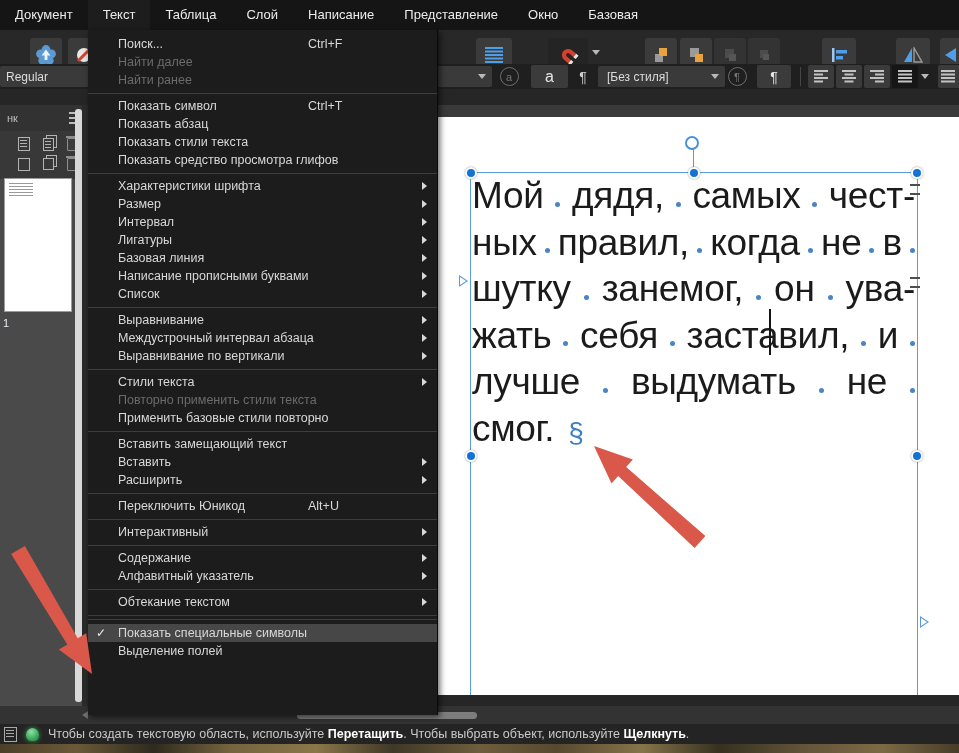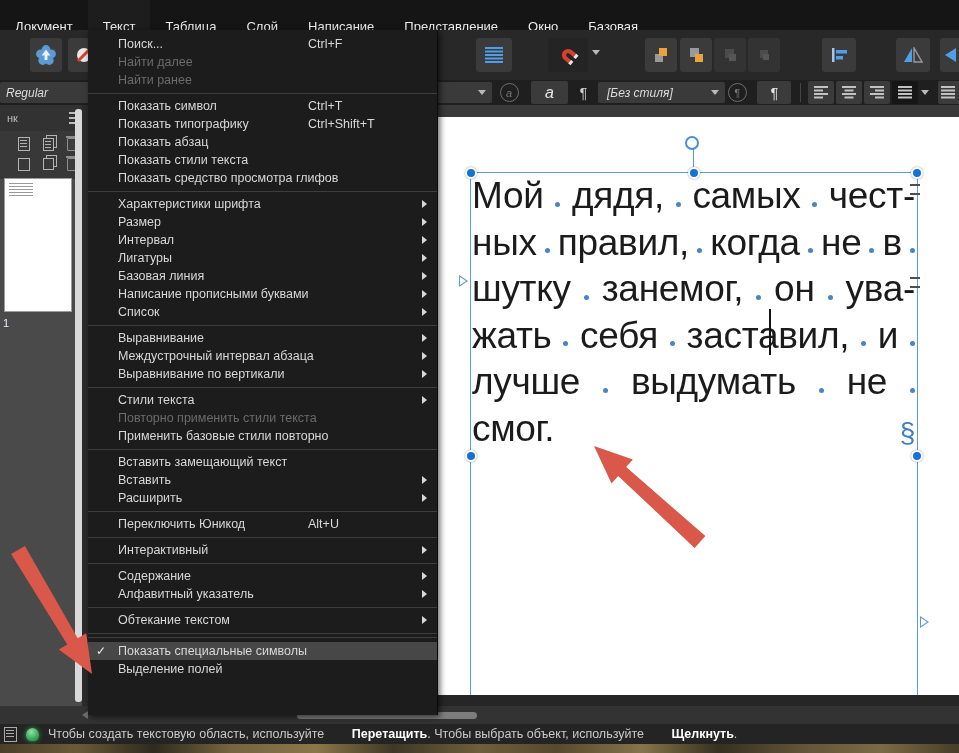--- a/index.html
+++ b/index.html
@@ -2,33 +2,33 @@
 <html><head>
 <meta charset="utf-8">
 <style>
   html,body{margin:0;padding:0;background:#000;}
   .app{position:relative;width:959px;height:753px;overflow:hidden;background:#262626;
        font-family:"Liberation Sans",sans-serif;-webkit-font-smoothing:antialiased;}
 
   
   .menubar{position:absolute;left:0;top:0;width:959px;height:30px;background:#151515;
            display:flex;align-items:stretch;padding-left:0;}
-  .mb-item{padding:12px 15px;line-height:30px;font-size:13px;color:#ececec;cursor:default;}
+  .mb-item{padding:0 15px;line-height:30px;font-size:13px;color:#ececec;cursor:default;}
   .mb-item.active{background:#1d1d1d;}
 
   
   .toolbar1{position:absolute;left:0;top:30px;width:959px;height:50px;background:#282828;}
   .tb1btn{position:absolute;top:8px;height:34px;border-radius:3px;background:#3b3b3b;
           display:flex;align-items:center;justify-content:center;}
   .tb1btn.dim{background:#333;}
   .tb1caret{position:absolute;top:20px;width:0;height:0;border-left:4px solid transparent;
             border-right:4px solid transparent;border-top:5px solid #b9b9b9;}
 
   
-  .toolbar2{position:absolute;left:0;top:80px;width:959px;height:25px;background:#1f1f1f;font-style:italic;}
+  .toolbar2{position:absolute;left:0;top:64px;width:959px;height:25px;background:#1f1f1f;}
   .combo{position:absolute;top:2px;height:21px;background:#3a3a3a;border-radius:2px;
          display:flex;align-items:center;font-size:12px;color:#dcdcdc;padding:0 6px;}
   .combo .cb-arrow{margin-left:auto;width:0;height:0;border-left:4px solid transparent;
          border-right:4px solid transparent;border-top:5px solid #b9b9b9;}
   .tb2btn{position:absolute;top:1px;height:23px;border-radius:2px;background:#3b3b3b;
           display:flex;align-items:center;justify-content:center;color:#e6e6e6;}
   .tb2btn.pressed{background:#161616;}
   .tb2plain{position:absolute;top:1px;height:23px;display:flex;align-items:center;
             justify-content:center;color:#cfcfcf;}
   .dimtxt{color:#767676;}
@@ -72,21 +72,21 @@
   .rot-handle{position:absolute;left:597px;top:19px;width:10px;height:10px;border:2.5px solid #4a90d8;
               border-radius:50%;background:#fff;}
   .flow-tri{position:absolute;width:0;height:0;border-top:6px solid transparent;
             border-bottom:6px solid transparent;border-left:9px solid #5b9cd9;}
   .flow-tri::after{content:"";position:absolute;left:-8px;top:-4px;border-top:4px solid transparent;
             border-bottom:4px solid transparent;border-left:6px solid #fff;}
 
   .textblock{position:absolute;left:384px;top:56px;width:443px;color:#1b1b1b;}
   .tline{display:flex;justify-content:space-between;align-items:center;height:46.5px;
          font-size:37px;white-space:nowrap;letter-spacing:-0.3px;}
-  .tline.start{justify-content:space-between;gap:14px;}
+  .tline.start{justify-content:flex-start;gap:14px;}
   .sp-dot{width:5px;height:5px;border-radius:50%;background:#4a84c4;transform:translateY(8px);flex:0 0 auto;}
   .pilcrow{font-size:28px;color:#3f7fc0;transform:translateY(4px);}
   .endmark{position:absolute;width:10px;height:7px;border-top:2px solid #4e4e4e;
            border-bottom:2px solid #4e4e4e;}
   .caret{position:absolute;left:681px;top:192px;width:2px;height:46px;background:#151515;}
 
   
   .popup{position:absolute;left:88px;top:30px;width:349px;height:680px;background:#1c1c1c;
          z-index:30;padding-top:5px;box-shadow:2px 2px 6px rgba(0,0,0,.6);border-right:1px solid #0a0a0a;}
   .menu-item{position:relative;height:18px;display:flex;align-items:center;padding-left:30px;
@@ -102,21 +102,21 @@
   
   .arrow{position:absolute;z-index:40;}
 
   
   .hscroll{position:absolute;left:0;top:706px;width:959px;height:18px;background:#333;}
   .hs-thumb{position:absolute;left:297px;top:6px;width:180px;height:7px;background:#7d7d7d;border-radius:4px;}
   .hs-left{position:absolute;left:82px;top:5px;width:0;height:0;border-top:4px solid transparent;
            border-bottom:4px solid transparent;border-right:6px solid #6f6f6f;}
   .statusbar{position:absolute;left:0;top:724px;width:959px;height:20px;background:#242424;
              display:flex;align-items:center;gap:9px;padding-left:4px;font-size:12.5px;color:#c9c9c9;}
-  .statusbar b{color:#fff;margin-left:24px;}
+  .statusbar b{color:#fff;}
   .st-doc{width:11px;height:13px;border:1px solid #a9a9a9;
           background:repeating-linear-gradient(#a9a9a9 0 1px,transparent 1px 3px) 1px 2px/8px 9px no-repeat;}
   .st-bell{width:13px;height:13px;border-radius:50% 50% 40% 40%;
            background:radial-gradient(circle at 40% 30%,#8fe0a6,#2f9e4f 70%);
            box-shadow:0 0 5px rgba(63,174,90,.8);}
   .wallpaper{position:absolute;left:0;top:744px;width:959px;height:9px;
      background:linear-gradient(90deg,#4b3f2a,#6b5a38 8%,#2e2a1e 16%,#75643f 24%,#8a7648 33%,
      #3f3827 41%,#6e5e3c 50%,#57492f 58%,#86744a 67%,#35301f 75%,#64553a 84%,#7b6a44 92%,#463c28);}
 </style>
 </head>
@@ -404,24 +404,20 @@
       </div>
       <div class="menu-item disabled">
         <span>Найти ранее</span>
       </div>
       <div class="menu-sep"></div>
       <div class="menu-item">
         <span>Показать символ</span>
         <span class="mi-short">Ctrl+T</span>
       </div>
       <div class="menu-item">
-        <span>Показать типографику</span>
-        <span class="mi-short">Ctrl+Shift+T</span>
-      </div>
-      <div class="menu-item">
         <span>Показать абзац</span>
       </div>
       <div class="menu-item">
         <span>Показать стили текста</span>
       </div>
       <div class="menu-item">
         <span>Показать средство просмотра глифов</span>
       </div>
       <div class="menu-sep"></div>
       <div class="menu-item">

